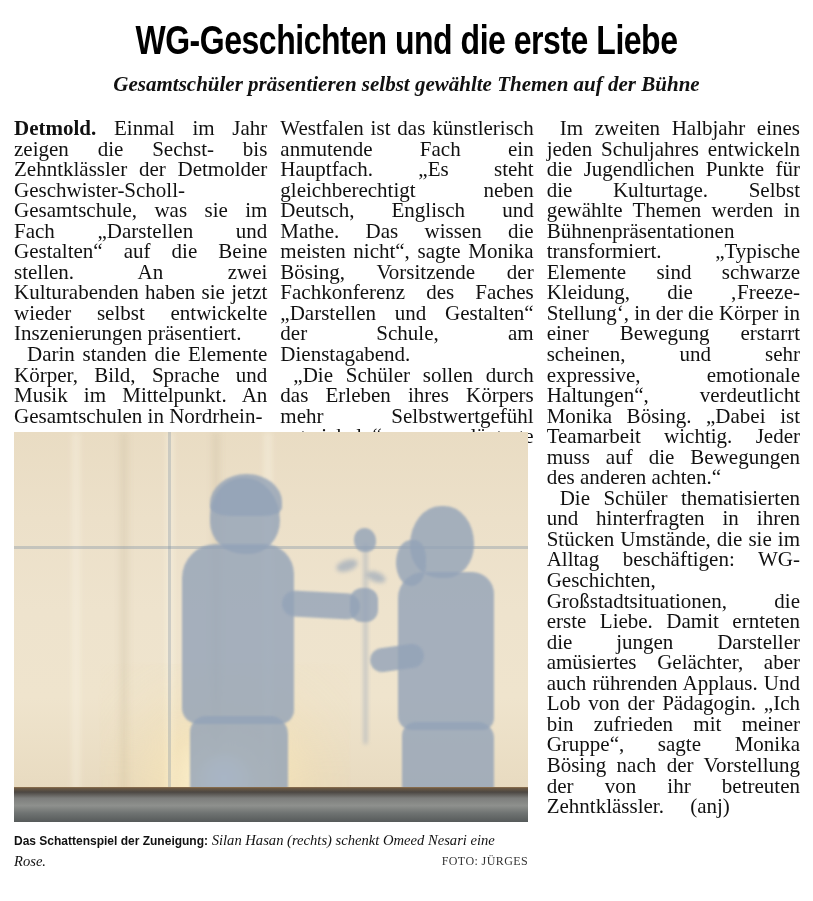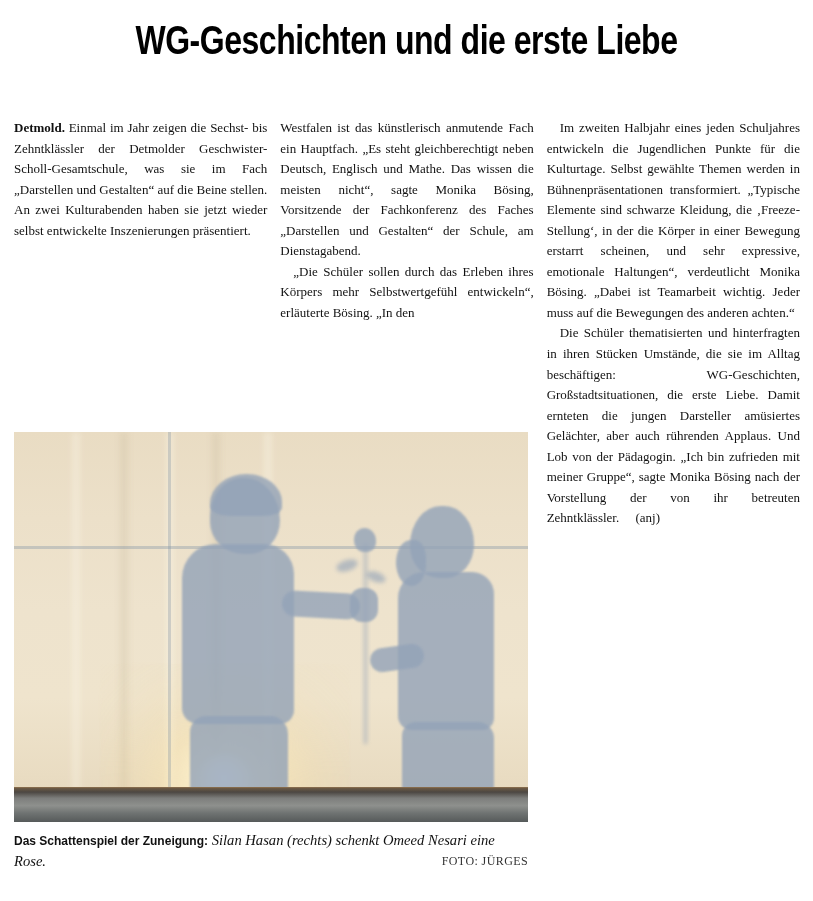--- a/index.html
+++ b/index.html
@@ -48,21 +48,21 @@
     display:flex;
     gap:0px;
   }
   .col{
     width:254px;
     box-sizing:border-box;
   }
   .col + .col{margin-left:13px;}
   .col p{
     margin:0;
-    font-size:13px;
+    font-size:21px;
     line-height:20.55px;
     text-align:justify;
     text-justify:inter-word;
     hyphens:manual;
     -webkit-hyphens:manual;
     color:#111111;
   }
   .col p.indent{text-indent:13px;}
   .dateline{font-weight:bold;}
 
@@ -161,25 +161,27 @@
     letter-spacing:0.4px;
     color:#333333;
   }
 </style>
 </head>
 <body>
 
 <div class="page">
 
   <h1 class="headline">WG-Geschichten und die erste Liebe</h1>
+  <h2 class="subheadline">Gesamtschüler präsentieren selbst gewählte Themen auf der Bühne</h2>
 
   <div class="columns">
 
     <div class="col">
       <p><span class="dateline">Detmold.</span><span> Einmal im Jahr zeigen die Sechst- bis Zehntklässler der Detmolder Geschwister-Scholl-Gesamtschule, was sie im Fach „Darstellen und Gestalten“ auf die Beine stellen. An zwei Kulturabenden haben sie jetzt wieder selbst entwickelte Inszenierungen präsentiert.</span></p>
+      <p class="indent">Darin standen die Elemente Körper, Bild, Sprache und Musik im Mittelpunkt. An Gesamtschulen in Nordrhein-</p>
     </div>
 
     <div class="col">
       <p>Westfalen ist das künstlerisch anmutende Fach ein Hauptfach. „Es steht gleichberechtigt neben Deutsch, Englisch und Mathe. Das wissen die meisten nicht“, sagte Monika Bösing, Vorsitzende der Fachkonferenz des Faches „Darstellen und Gestalten“ der Schule, am Dienstagabend.</p>
       <p class="indent">„Die Schüler sollen durch das Erleben ihres Körpers mehr Selbstwertgefühl entwickeln“, erläuterte Bösing. „In den</p>
     </div>
 
     <div class="col">
       <p class="indent">Im zweiten Halbjahr eines jeden Schuljahres entwickeln die Jugendlichen Punkte für die Kulturtage. Selbst gewählte Themen werden in Bühnenpräsentationen transformiert. „Typische Elemente sind schwarze Kleidung, die ‚Freeze-Stellung‘, in der die Körper in einer Bewegung erstarrt scheinen, und sehr expressive, emotionale Haltungen“, verdeutlicht Monika Bösing. „Dabei ist Teamarbeit wichtig. Jeder muss auf die Bewegungen des anderen achten.“</p>
       <p class="indent"><span>Die Schüler thematisierten und hinterfragten in ihren Stücken Umstände, die sie im Alltag beschäftigen: WG-Geschichten, Großstadtsituationen, die erste Liebe. Damit ernteten die jungen Darsteller amüsiertes Gelächter, aber auch rührenden Applaus. Und Lob von der Pädagogin. „Ich bin zufrieden mit meiner Gruppe“, sagte Monika Bösing nach der Vorstellung der von ihr betreuten Zehntklässler.</span>&nbsp;&nbsp;&nbsp;&nbsp;&nbsp;<span>(anj)</span></p>

